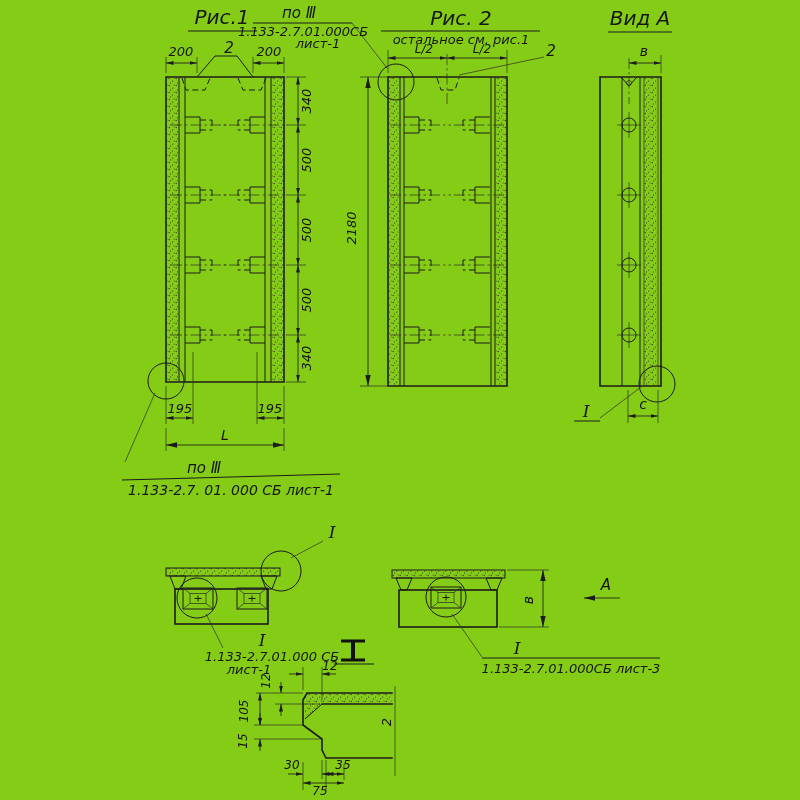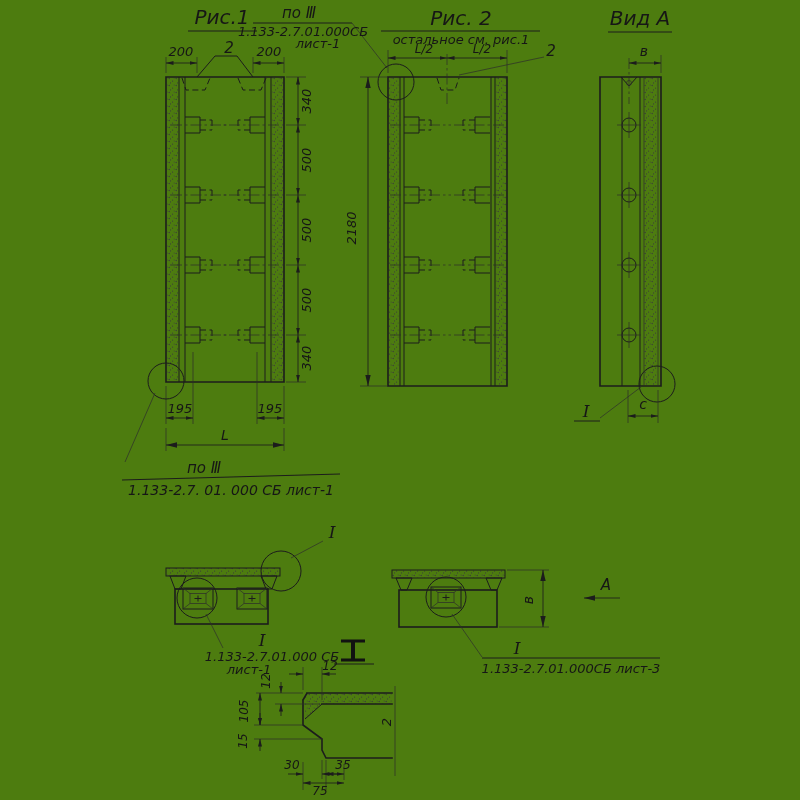--- a/index.html
+++ b/index.html
@@ -1,16 +1,16 @@
 <!DOCTYPE html>
 <html><head>
 <meta charset="utf-8">
 <style>
   html,body{margin:0;padding:0;background:#e8e8e8}
-  .sheet{width:800px;height:800px;background:#4d7c0f;position:relative;overflow:hidden}
+  .sheet{width:800px;height:800px;background:#84cc16;position:relative;overflow:hidden}
   svg{display:block}
   svg text{fill:#161616;font-family:"DejaVu Sans",sans-serif;font-style:italic}
   .ln  {stroke:#1c1c1c;stroke-width:1.6;fill:none;stroke-linecap:square}
   .ln2 {stroke:#1c1c1c;stroke-width:1;fill:none}
   .thin{stroke:#2c2c2c;stroke-width:.7;fill:none}
   .dim {stroke:#1c1c1c;stroke-width:.85;fill:none}
   .dash{stroke:#1c1c1c;stroke-width:1;stroke-dasharray:6 3.5;fill:none}
   .dd  {stroke:#2c2c2c;stroke-width:.7;stroke-dasharray:11 3 2.5 3;fill:none}
   .circ{stroke:#1c1c1c;stroke-width:1;fill:none}
   .bold{stroke:#111;fill:none}

